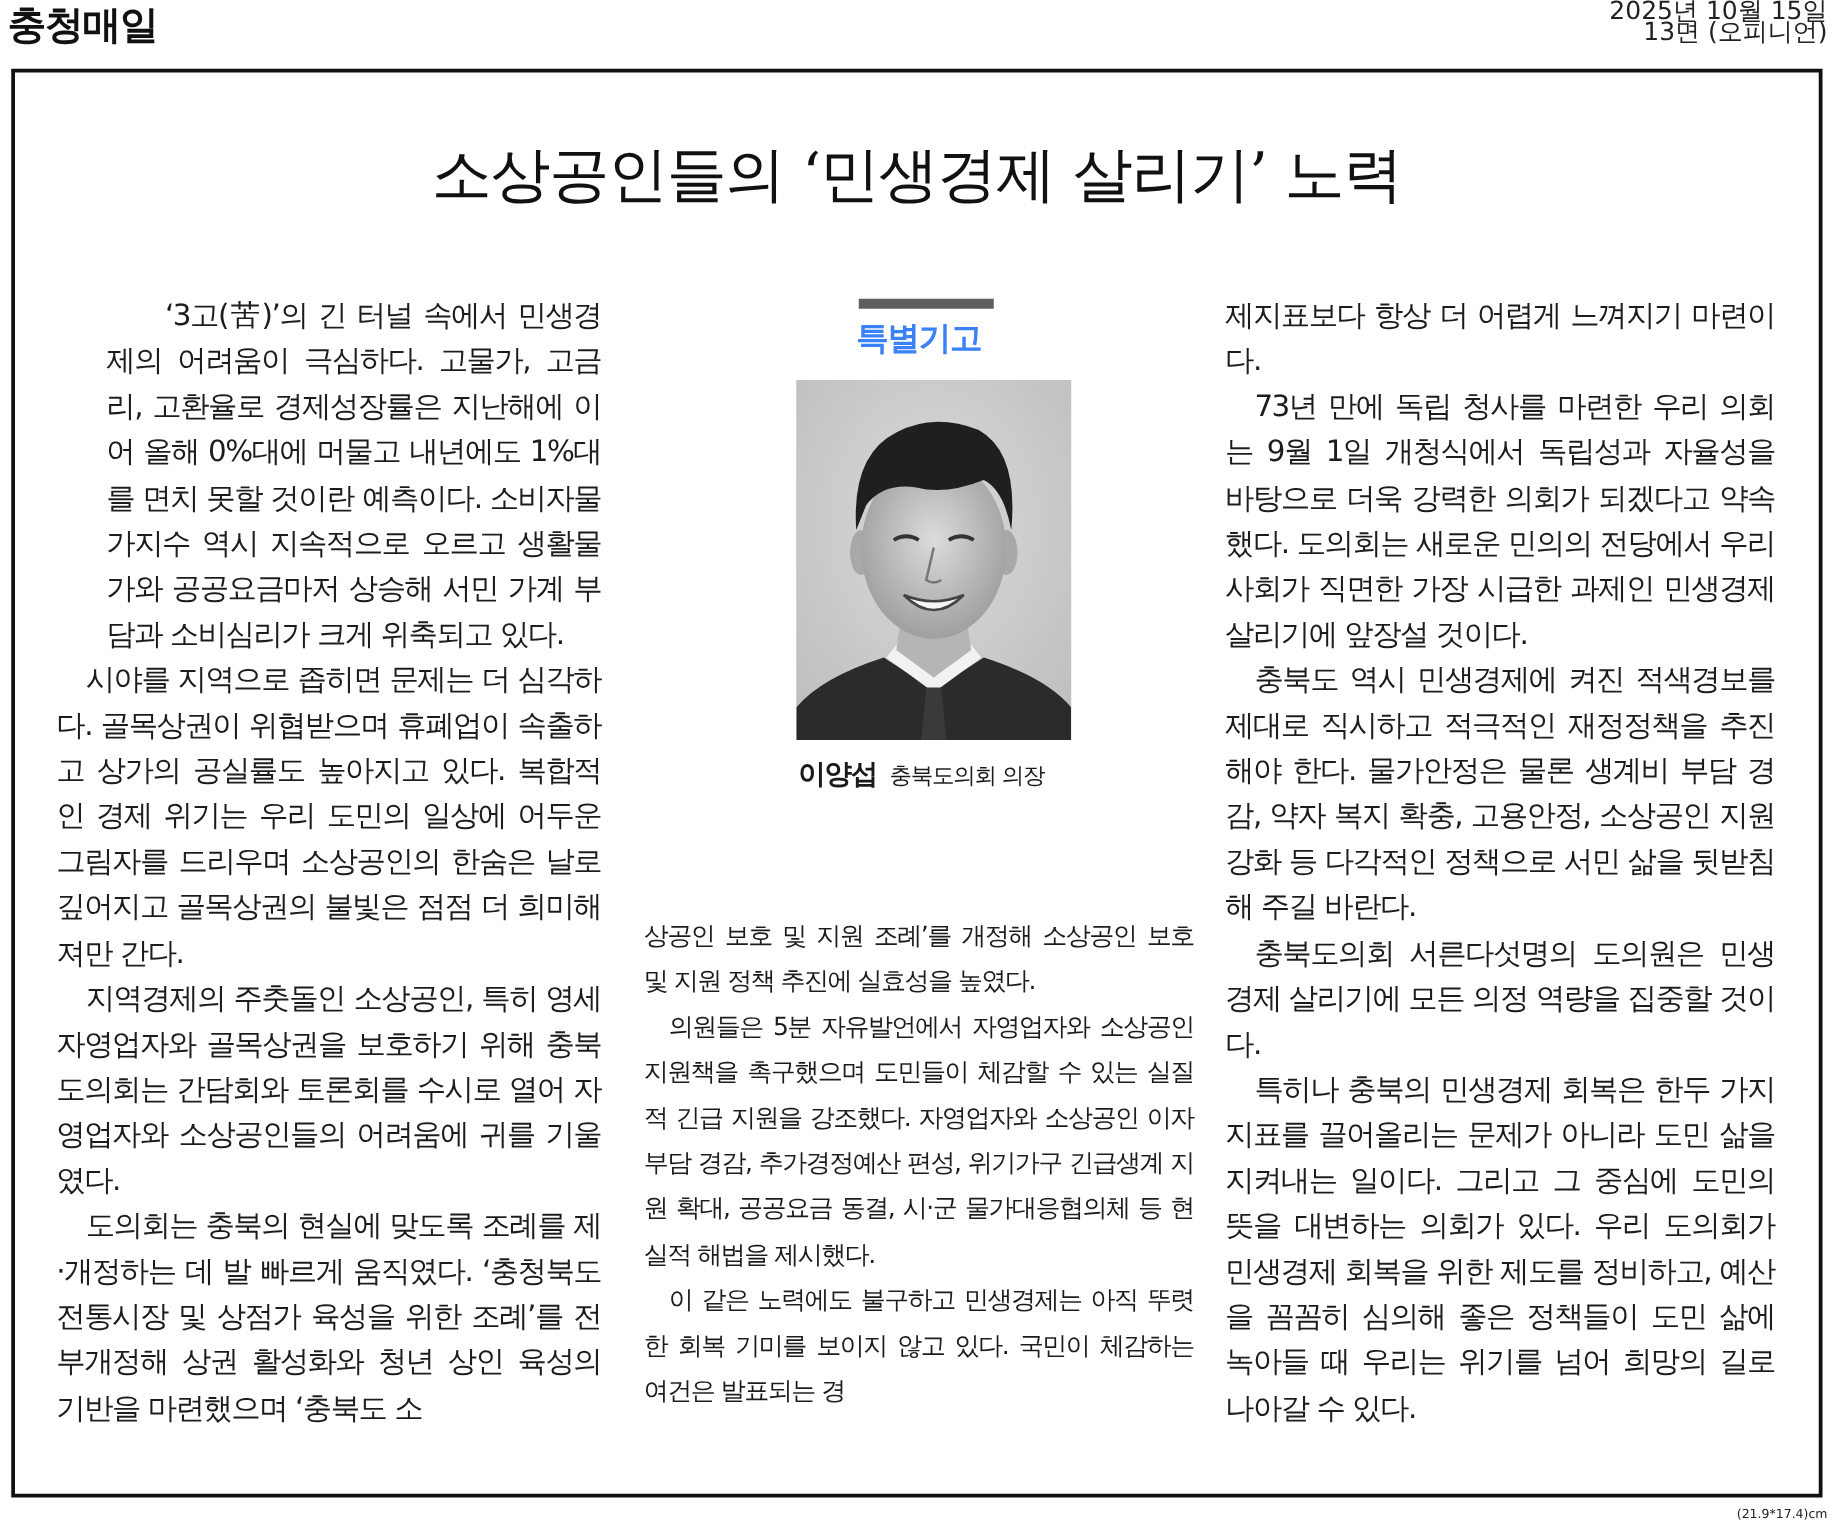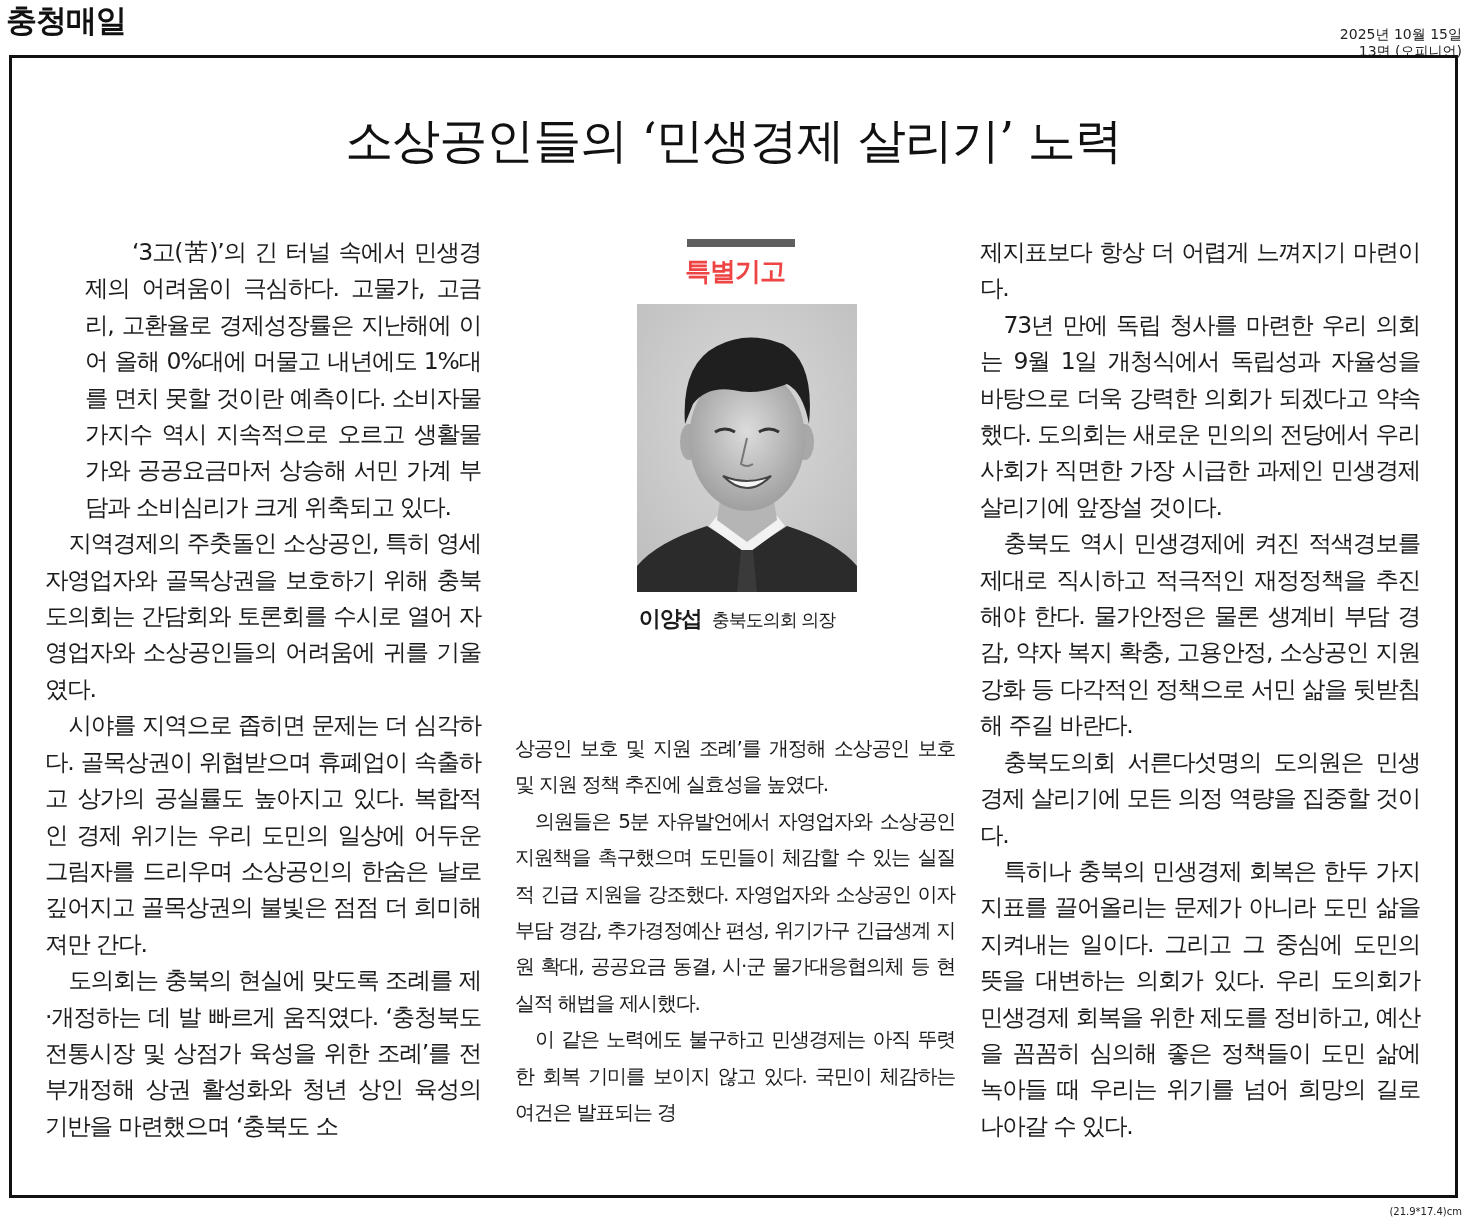--- a/index.html
+++ b/index.html
@@ -25,24 +25,23 @@
       letter-spacing: -1px;
       color: #111;
       line-height: 40px;
     }
     .pub-info {
       position: absolute;
       right: 6px;
       top: 0px;
       text-align: right;
       font-family: "DejaVu Sans", sans-serif;
-      font-size: 14px;
+      font-size: 20px;
       line-height: 17px;
       color: #222;
-      margin-top: 26px;
     }
     .frame {
       position: absolute;
       left: 9px;
       top: 55px;
       width: 1443px;
       height: 1137px;
       border: 3px solid #111;
       box-sizing: content-box;
     }
@@ -106,21 +105,21 @@
     .special-title {
       position: absolute;
       left: 0;
       right: 0;
       top: 20px;
       font-family: "DejaVu Sans", sans-serif;
       font-weight: bold;
       font-size: 26px;
       line-height: 34px;
       letter-spacing: -1px;
-      color: #ef4444;
+      color: #3b82f6;
     }
     .portrait {
       position: absolute;
       left: 120px;
       top: 70px;
       width: 220px;
       height: 288px;
       background: #cfcfcf;
       overflow: hidden;
     }
@@ -184,22 +183,22 @@
   <div>2025년 10월 15일</div>
   <div>13면 (오피니언)</div>
 </div>
 
 <div class="frame">
 
   <div class="headline">소상공인들의 ‘민생경제 살리기’ 노력</div>
 
   <div class="col col-left">
     <p class="first">‘3고(苦)’의 긴 터널 속에서 민생경제의 어려움이 극심하다. 고물가, 고금리, 고환율로 경제성장률은 지난해에 이어 올해 0%대에 머물고 내년에도 1%대를 면치 못할 것이란 예측이다. 소비자물가지수 역시 지속적으로 오르고 생활물가와 공공요금마저 상승해 서민 가계 부담과 소비심리가 크게 위축되고 있다.</p>
+    <p>시야를 지역으로 좁히면 문제는 더 심각하다. 골목상권이 위협받으며 휴폐업이 속출하고 상가의 공실률도 높아지고 있다. 복합적인 경제 위기는 우리 도민의 일상에 어두운 그림자를 드리우며 소상공인의 한숨은 날로 깊어지고 골목상권의 불빛은 점점 더 희미해져만 간다.</p>
     <p>지역경제의 주춧돌인 소상공인, 특히 영세 자영업자와 골목상권을 보호하기 위해 충북도의회는 간담회와 토론회를 수시로 열어 자영업자와 소상공인들의 어려움에 귀를 기울였다.</p>
-    <p>시야를 지역으로 좁히면 문제는 더 심각하다. 골목상권이 위협받으며 휴폐업이 속출하고 상가의 공실률도 높아지고 있다. 복합적인 경제 위기는 우리 도민의 일상에 어두운 그림자를 드리우며 소상공인의 한숨은 날로 깊어지고 골목상권의 불빛은 점점 더 희미해져만 간다.</p>
     <p>도의회는 충북의 현실에 맞도록 조례를 제·개정하는 데 발 빠르게 움직였다. ‘충청북도 전통시장 및 상점가 육성을 위한 조례’를 전부개정해 상권 활성화와 청년 상인 육성의 기반을 마련했으며 ‘충북도 소</p>
   </div>
 
   <div class="special-box">
     <div class="special-bar"></div>
     <div class="special-title">특별기고</div>
     <div class="portrait">
       <svg width="220" height="288" viewBox="0 0 220 288">
         <defs>
           <radialGradient id="bg" cx="50%" cy="40%" r="75%">

